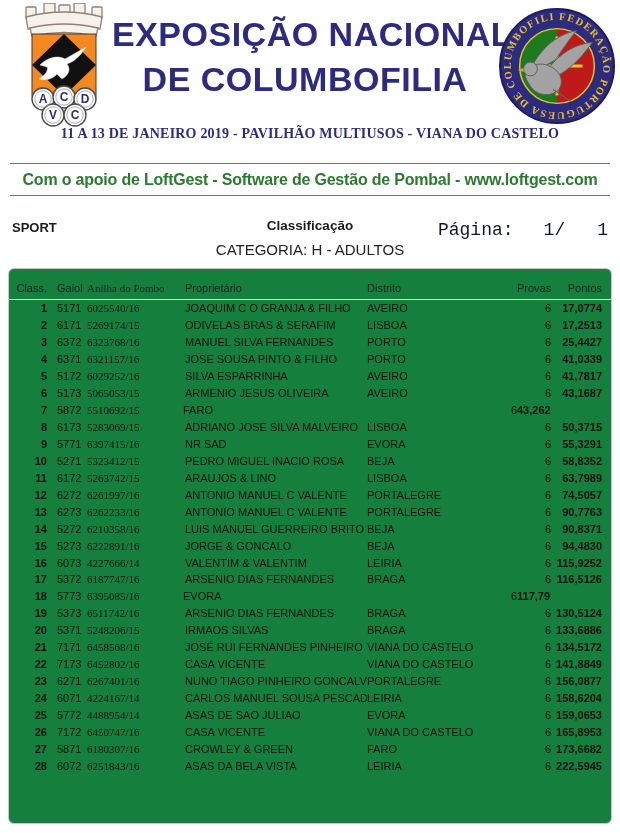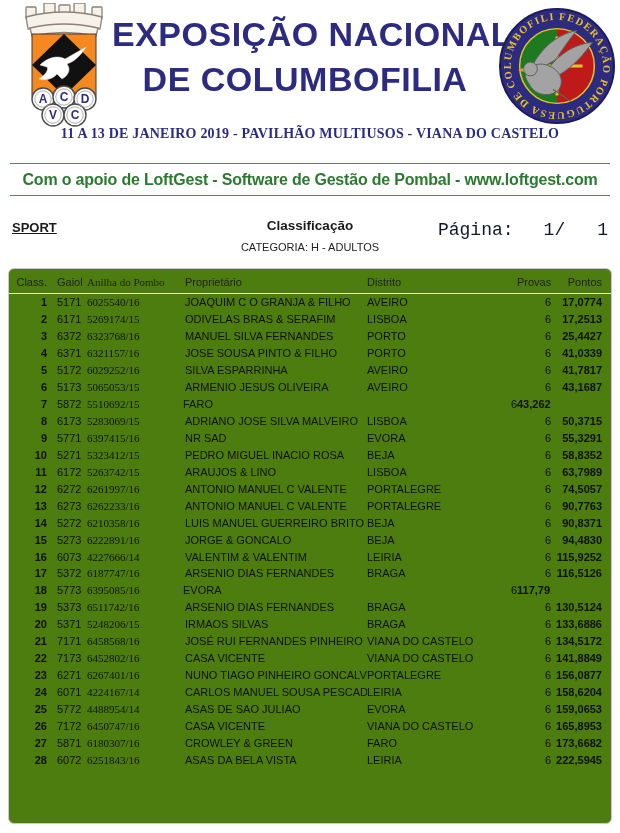--- a/index.html
+++ b/index.html
@@ -30,34 +30,34 @@
   
   .rule{margin:0 10px;border-top:1px solid var(--green-line,#4e8f4e);height:0;}
   .rule-top{margin-top:13px;}
   .sponsor{
     margin:0 10px;padding:7px 0 6px;text-align:center;
     color:var(--green,#2a7a2f);font-weight:bold;font-size:16px;letter-spacing:-.2px;
     white-space:nowrap;
   }
   
   .meta{position:relative;margin:22px 12px 0;height:42px;}
-  .meta-sport{position:absolute;left:0;top:2px;font-weight:bold;font-size:13px;text-decoration:underline;}
+  .meta-sport{position:absolute;left:0;top:2px;font-weight:bold;font-size:13px;}
   .meta-center{text-align:center;}
   .meta-title{font-weight:bold;font-size:13.5px;}
-  .meta-category{font-size:11px;margin-top:8px;color:#222;}
+  .meta-category{font-size:15px;margin-top:8px;color:#222;}
   .meta-page{
     position:absolute;right:0;top:2px;color:#0f172a;
     font-family:"Liberation Mono", monospace;font-size:18px;white-space:nowrap;
   }
   .meta-page .pg-val{margin-left:30px;}
   .meta-page .pg-total{margin-left:32px;}
   
   .table-wrap{
     margin:8px 8px 0;height:556px;border:1px solid #c9c9c9;border-radius:6px;
-    padding-top:3px;overflow:hidden;background:#4d7c0f;
+    padding-top:9px;overflow:hidden;background:#15803d;
   }
   .thead,.trow{
     display:grid;
     grid-template-columns:40px 34px 100px 184px 150px 34px 1fr;
     align-items:center;
   }
   .thead{padding:4px 0 5px;border-bottom:1px solid #e2e2e2;color:#222;font-size:11px;}
   .trow{height:16.95px;font-size:11px;color:#111;}
   .th,.td{white-space:nowrap;overflow:hidden;}
   .c0{text-align:right;padding-right:2px;}

